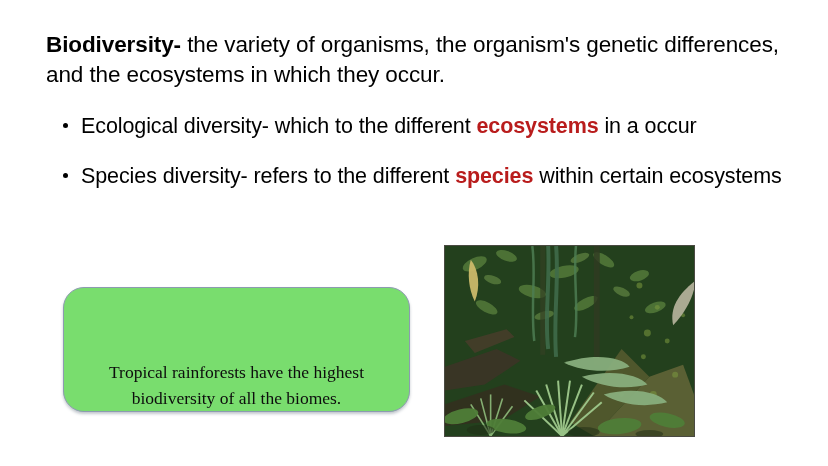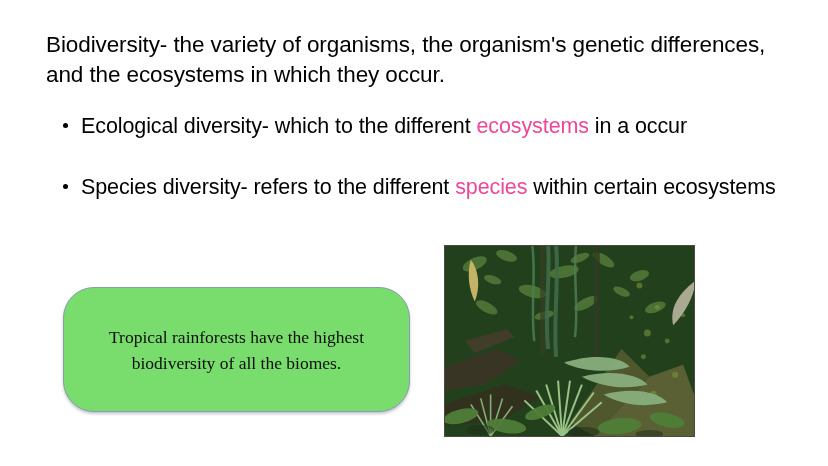--- a/index.html
+++ b/index.html
@@ -24,70 +24,70 @@
     position: absolute;
     left: 46px;
     top: 30px;
     width: 752px;
     font-size: 22.5px;
     line-height: 30px;
     color: #000000;
     letter-spacing: -0.1px;
   }
   #title-block .lead {
-    font-weight: normal;
+    font-weight: bold;
     margin-top: 12px;
   }
 
   
   #bullet-list {
     position: absolute;
     left: 60px;
     top: 112px;
     width: 740px;
   }
   .bullet-item {
     position: relative;
     padding-left: 21px;
     font-size: 21.5px;
     line-height: 28px;
     color: #000000;
     letter-spacing: -0.1px;
   }
   .bullet-item + .bullet-item {
-    margin-top: 33px;
+    margin-top: 22px;
   }
   .bullet-dot {
     position: absolute;
     left: 3px;
     top: 11px;
     width: 5px;
     height: 5px;
     background: #000000;
     border-radius: 50%;
   }
   .kw-green {
-    color: #ec4899;
-    font-weight: normal;
+    color: #b91c1c;
+    font-weight: bold;
   }
 
   
   #callout-box {
     position: absolute;
     left: 63px;
     top: 287px;
     width: 347px;
     height: 125px;
     box-sizing: border-box;
     background: #79dd6e;
     border: 1px solid #8c9bb0;
-    border-radius: 31px;
+    border-radius: 21px;
     box-shadow: 0 2px 3px rgba(120, 130, 145, 0.45);
     display: flex;
-    align-items: center;
+    align-items: flex-end;
     justify-content: center;
   }
   #callout-text {
     font-family: "Liberation Serif", serif;
     font-size: 17.5px;
     line-height: 26px;
     color: #0d0d0d;
     text-align: center;
     padding: 0 26px;
   }

